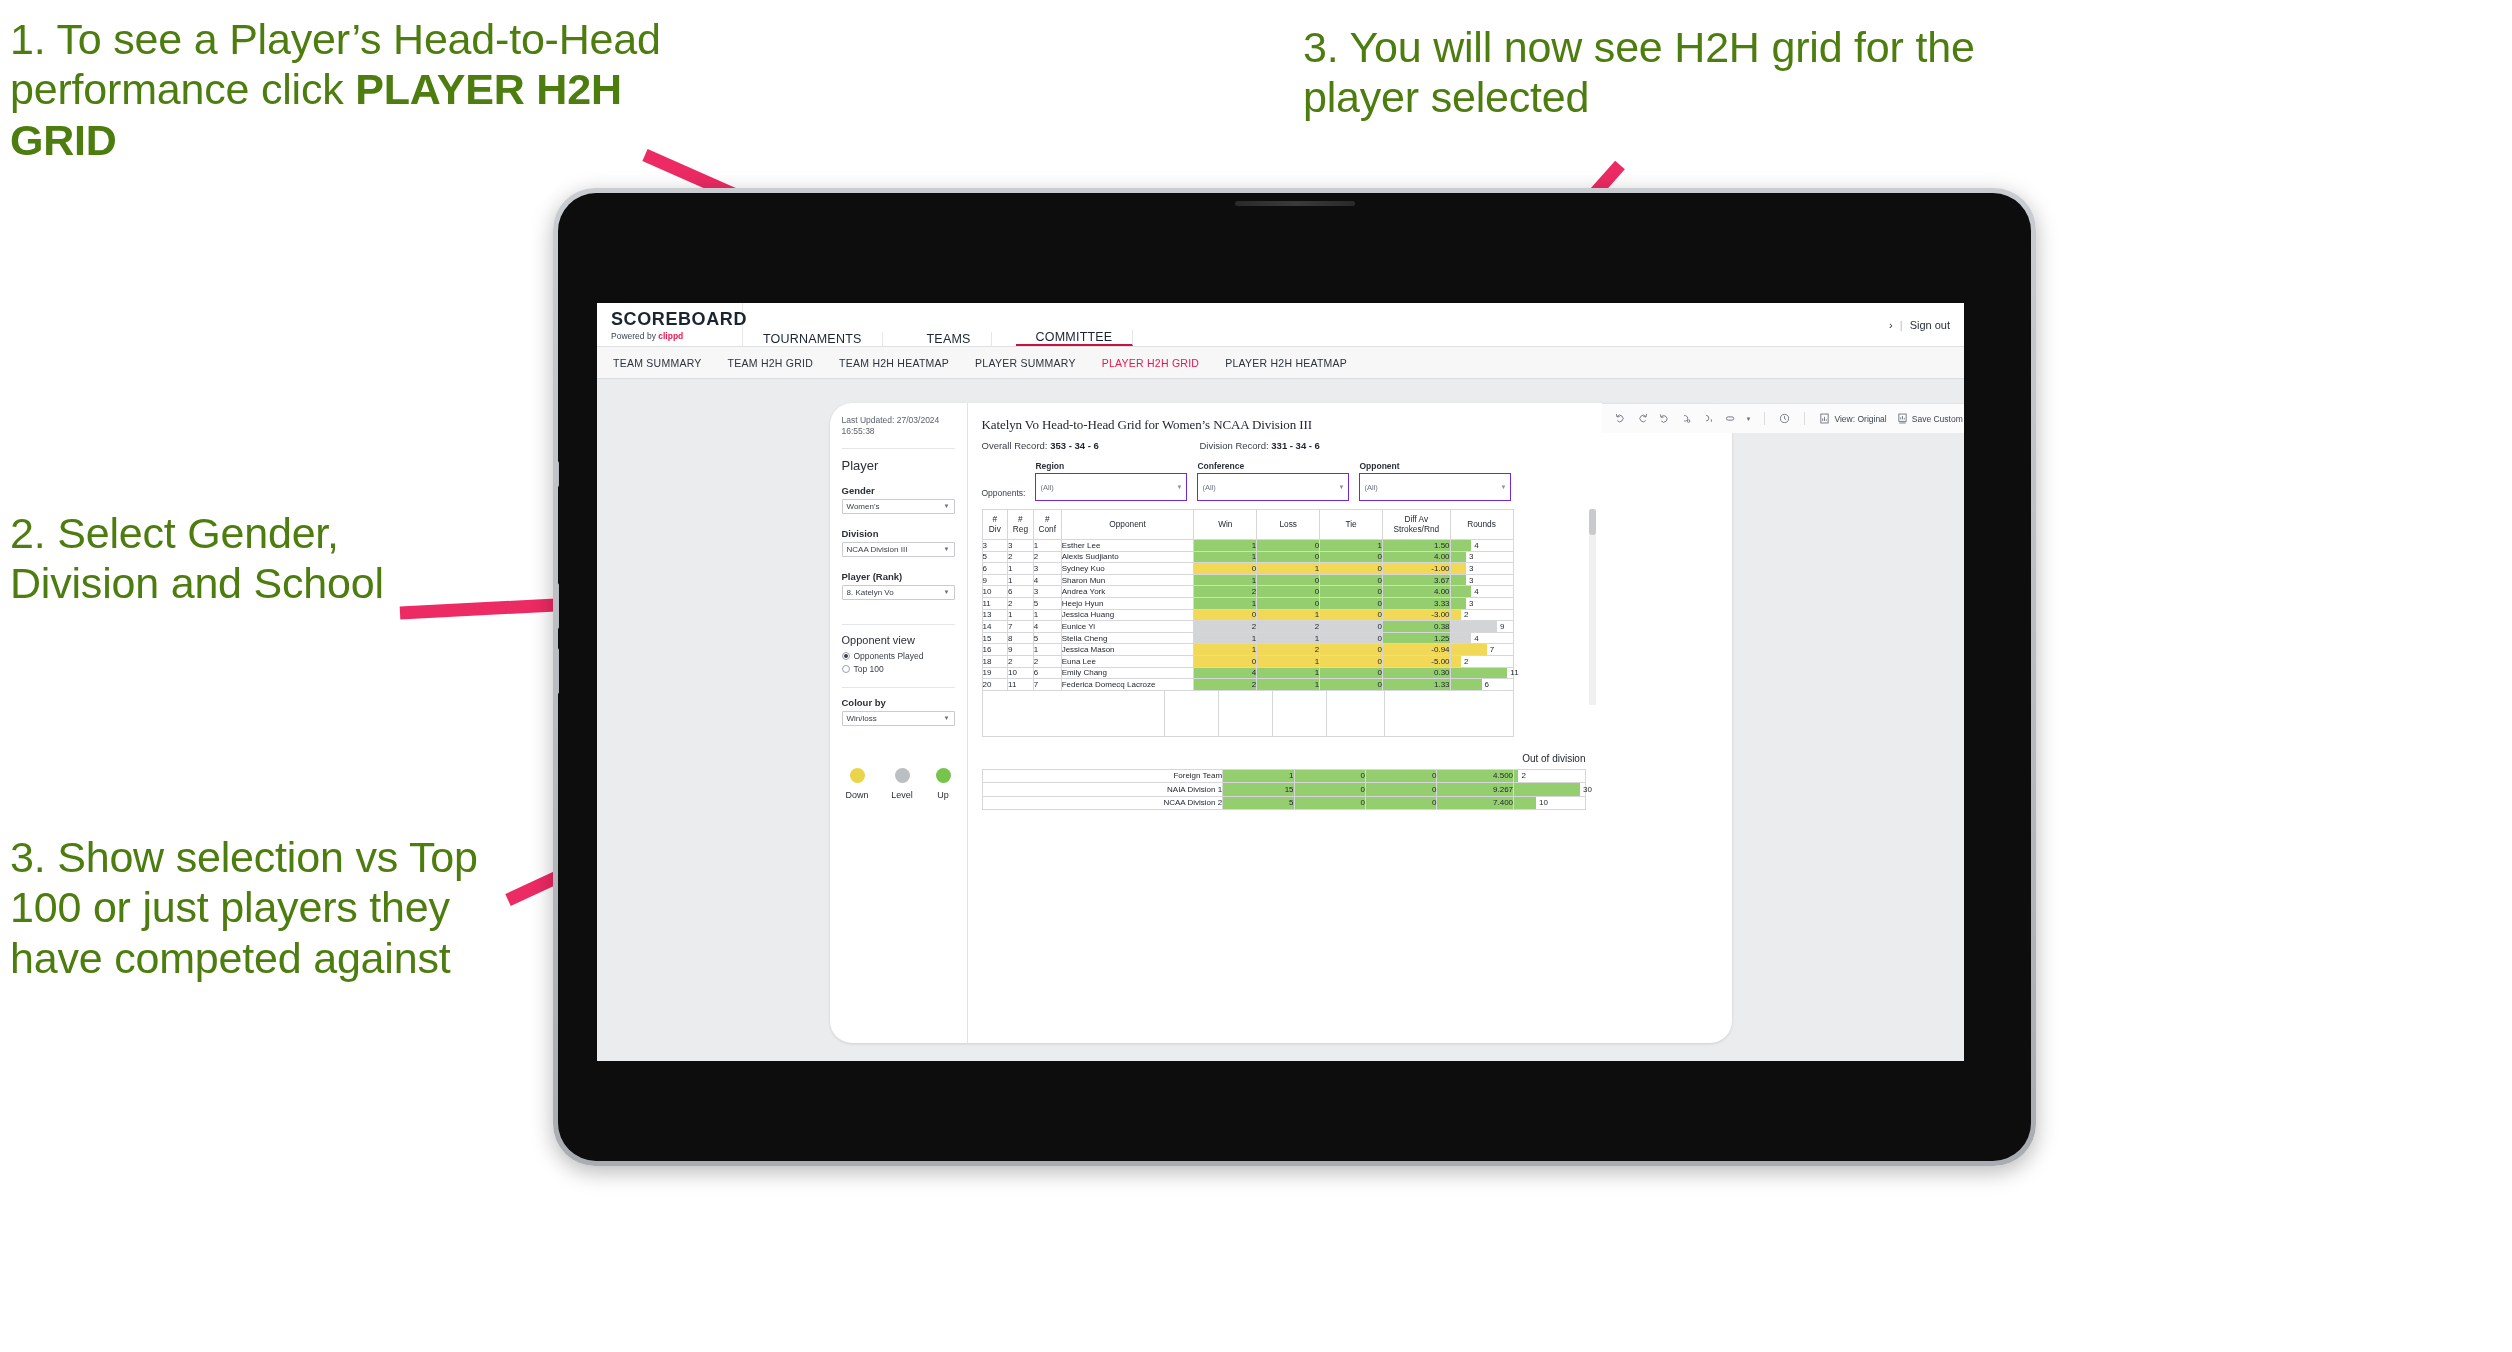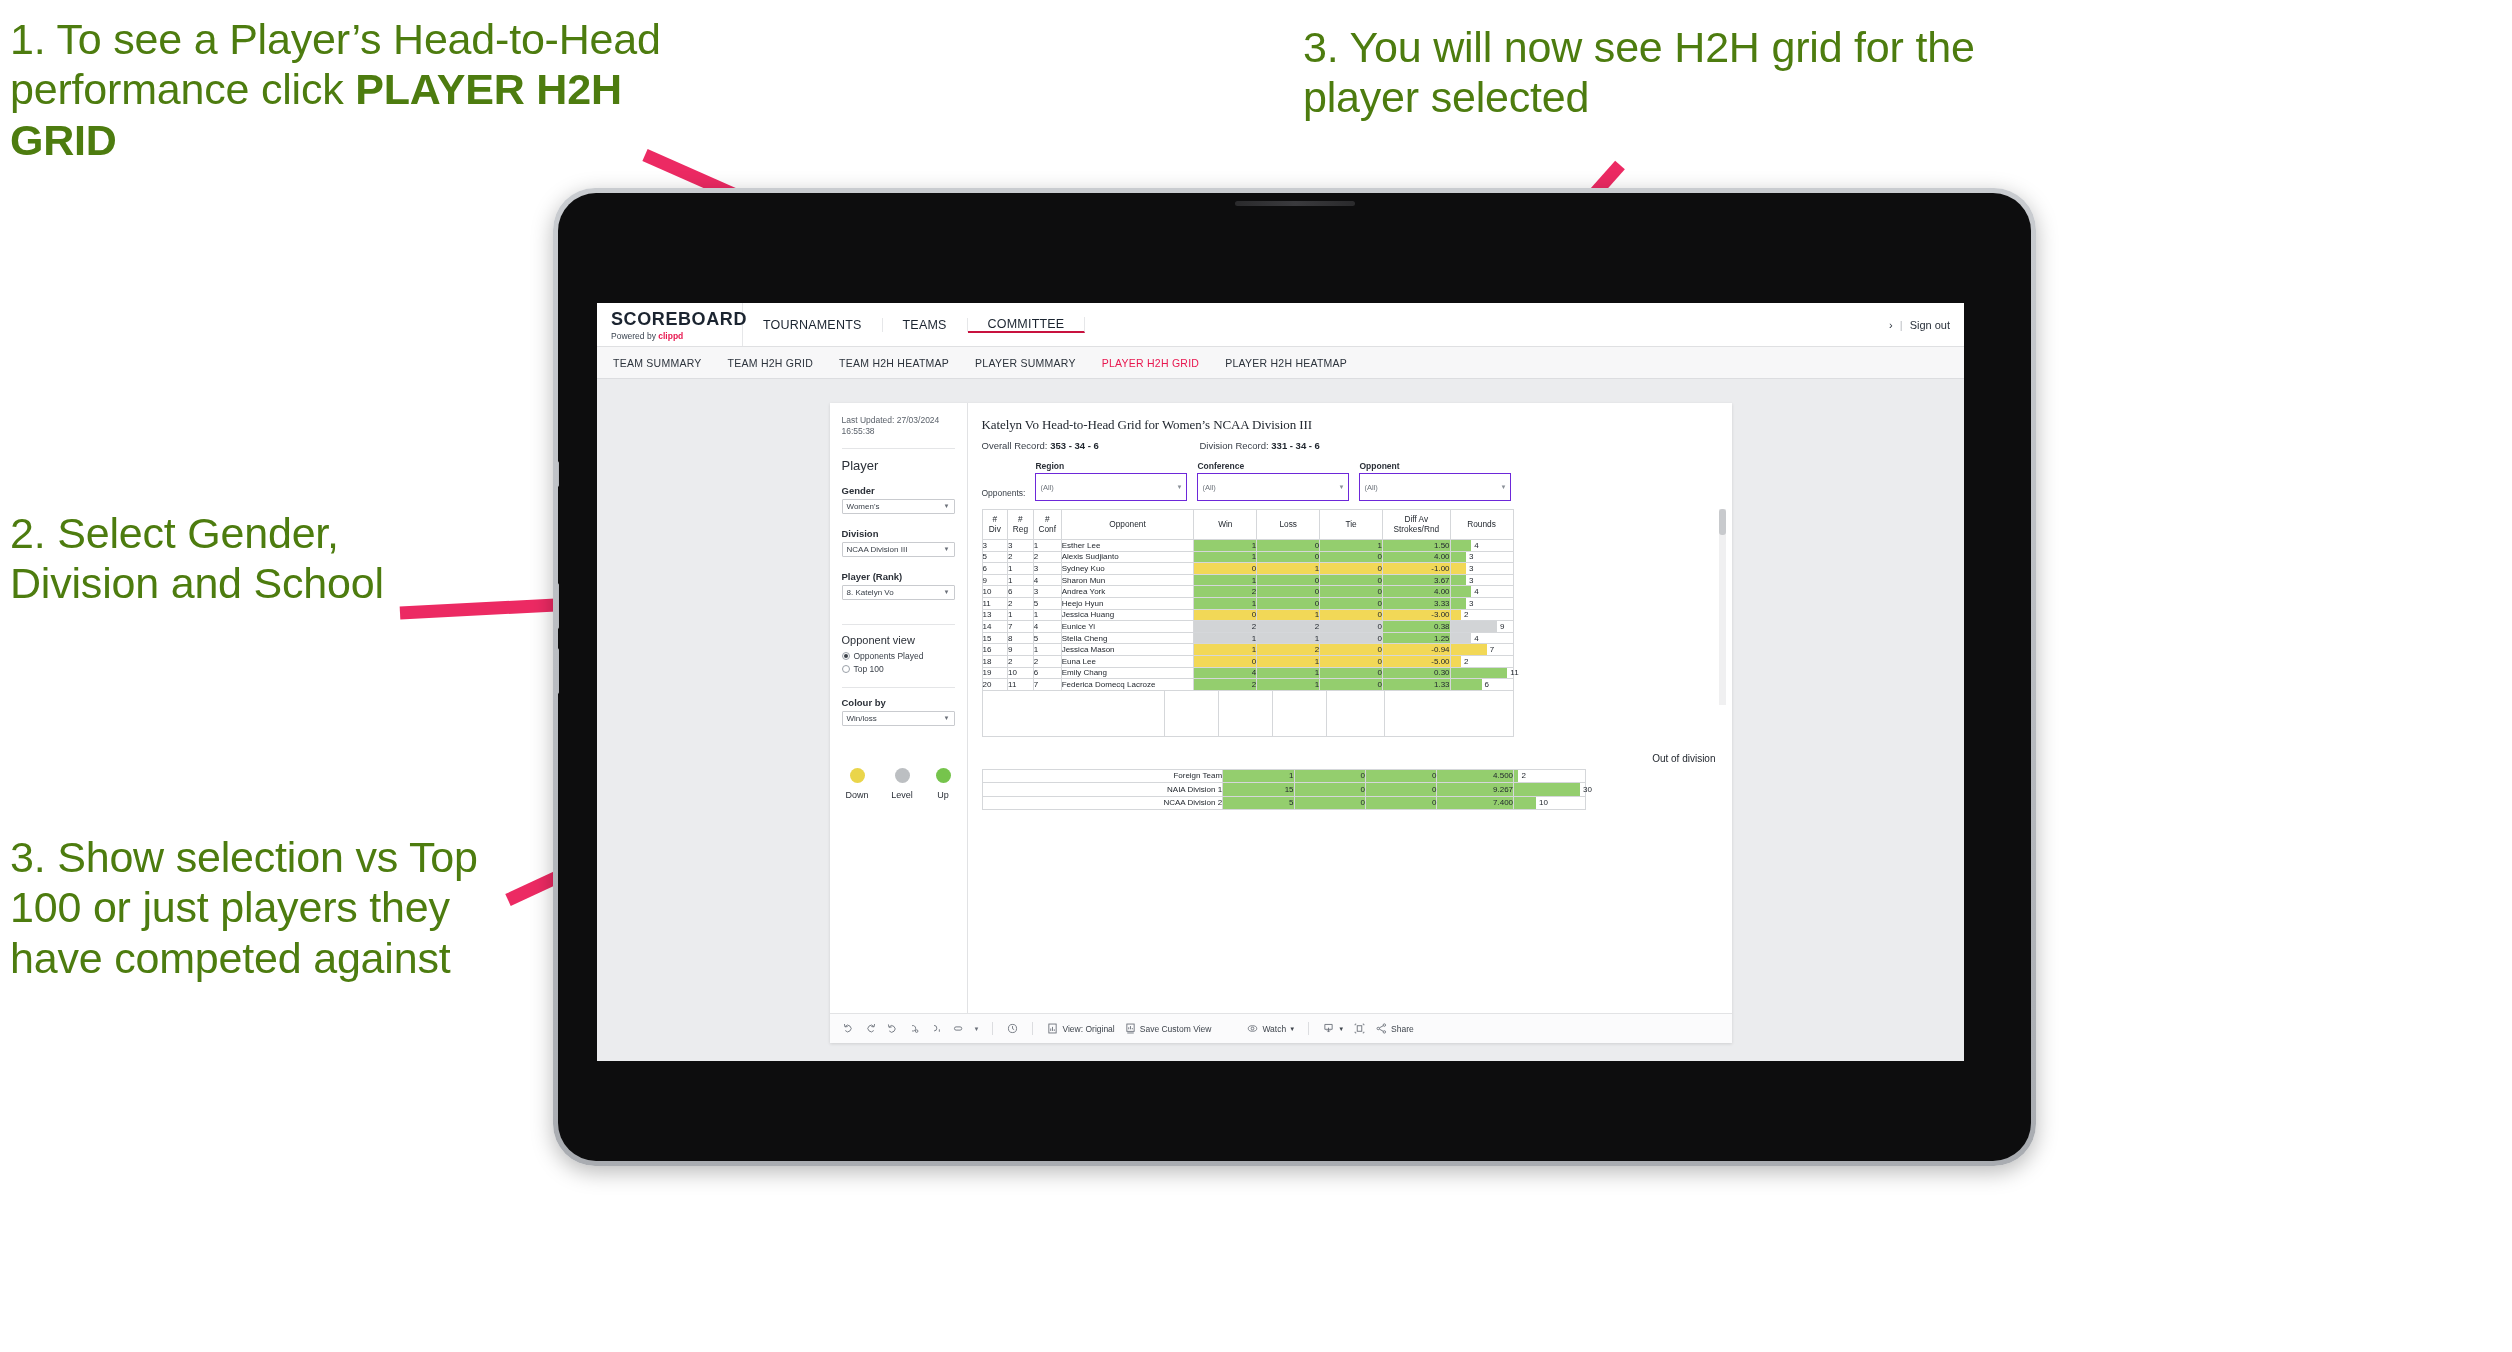--- a/index.html
+++ b/index.html
@@ -65,42 +65,42 @@
     height: 44px; background: #ffffff;
     display: flex; align-items: stretch;
     border-bottom: 1px solid #dfe0e2;
   }
   .brand { width: 146px; display:flex; flex-direction:column; justify-content:center;
            padding-left: 14px; border-right: 1px solid #e6e7e9; }
   .brand-title { font-size: 18px; font-weight: 800; letter-spacing: 0.6px; color: #1b2430;
                  font-family: "Liberation Sans", sans-serif; transform: scaleX(1.0); }
   .brand-sub { font-size: 8.5px; color: #3b4450; margin-top: 1px; }
   .brand-sub i { color: #e8174f; font-style: normal; font-weight: 700; }
-  .topnav { display:flex; align-items:center; }
+  .topnav { display:flex; align-items:flex-end;gap:24px; }
   .topnav-item { display:flex; align-items:center; padding: 0 20px; font-size: 12.5px;
                  color:#1b2430; border-right: 1px solid #e6e7e9; letter-spacing:0.2px; }
   .topnav-item.active { border-bottom: 2px solid #c8123f; }
   .top-right { margin-left:auto; display:flex; align-items:center; gap:7px; padding-right:14px;
                font-size: 11px; color:#2a313b; }
   .top-right .sep { color:#b9bcc1; }
 
   
   #subnav {
     height: 32px; background:#f7f7f8; border-bottom:1px solid #dcdde0;
     display:flex; align-items:center; padding-left: 16px; gap: 26px;
   }
   .subnav-item { font-size: 10.5px; color:#2c333c; letter-spacing:0.25px; white-space:nowrap; }
   .subnav-item.active { color:#e8174f; }
 
   
   #canvas { padding: 24px 0 0 0; height: calc(100% - 76px); }
   #card {
     margin: 0 auto; width: 902px; height: 640px; background:#ffffff;
     box-shadow: 0 1px 3px rgba(0,0,0,0.12);
-    display:flex; flex-direction:column;
+    display:flex; flex-direction:row;border-radius:22px;
   }
   #card-body { display:flex; flex: 1 1 auto; min-height:0; }
 
   
   #sidebar { width: 138px; border-right:1px solid #e1e2e4; padding: 12px 12px 0 12px;
              display:flex; flex-direction:column; }
   .lastup { font-size: 8.5px; color:#5b626b; line-height:1.35; }
   .hr { border-top:1px solid #e4e5e7; margin: 10px 0 9px 0; }
   .sb-head { font-size: 13px; color:#2b3038; margin-bottom: 12px; }
   .fld-label { font-size: 9.5px; font-weight:700; color:#2b3038; margin-bottom: 3px; }

